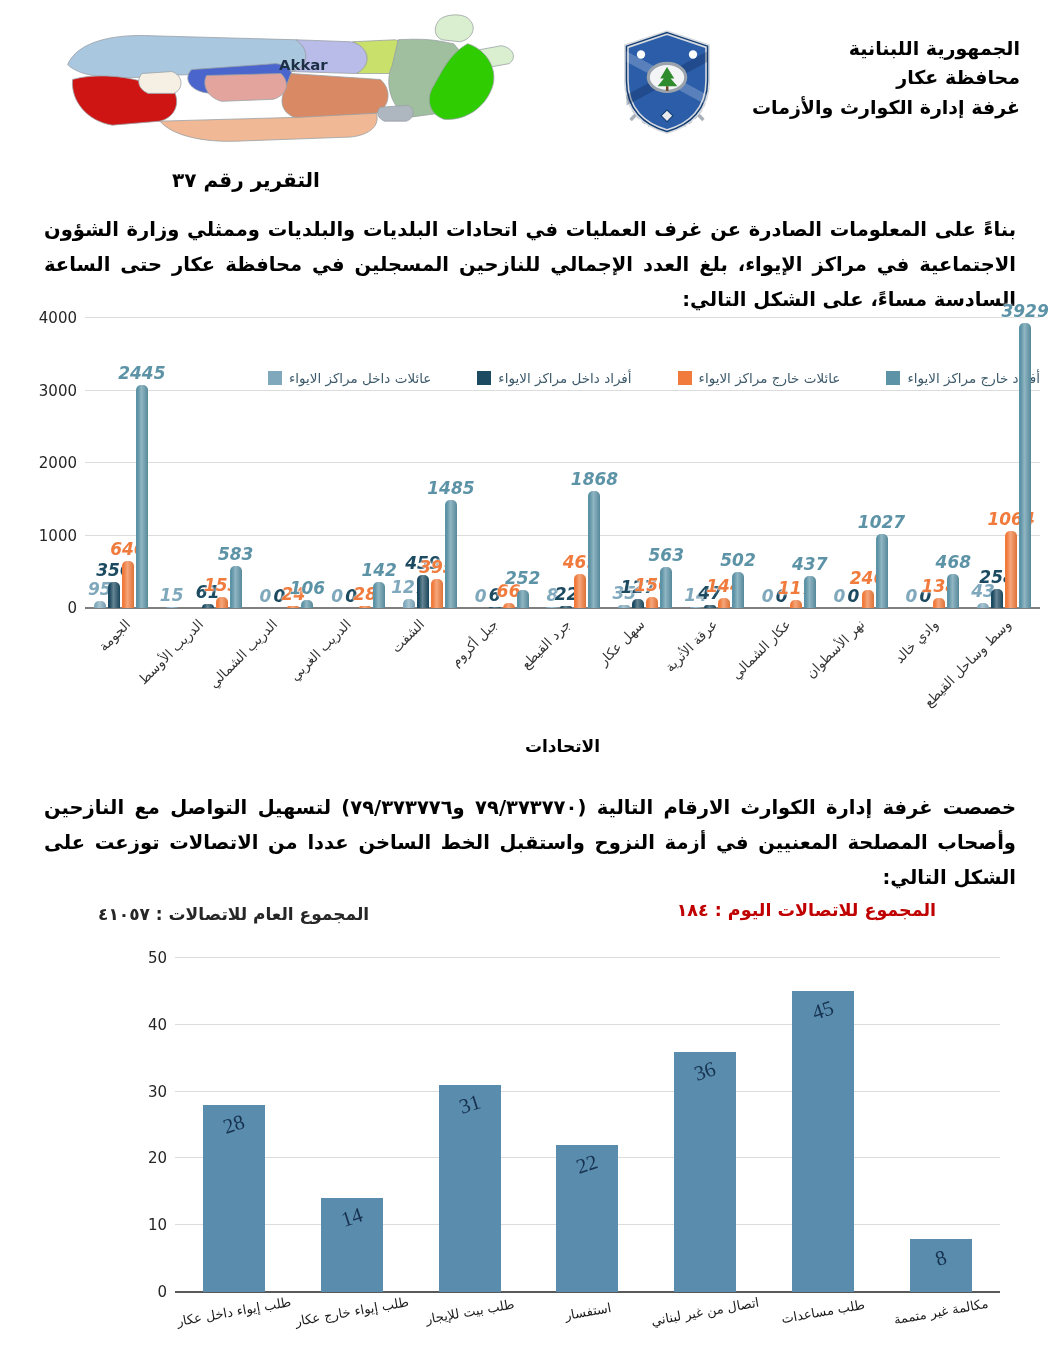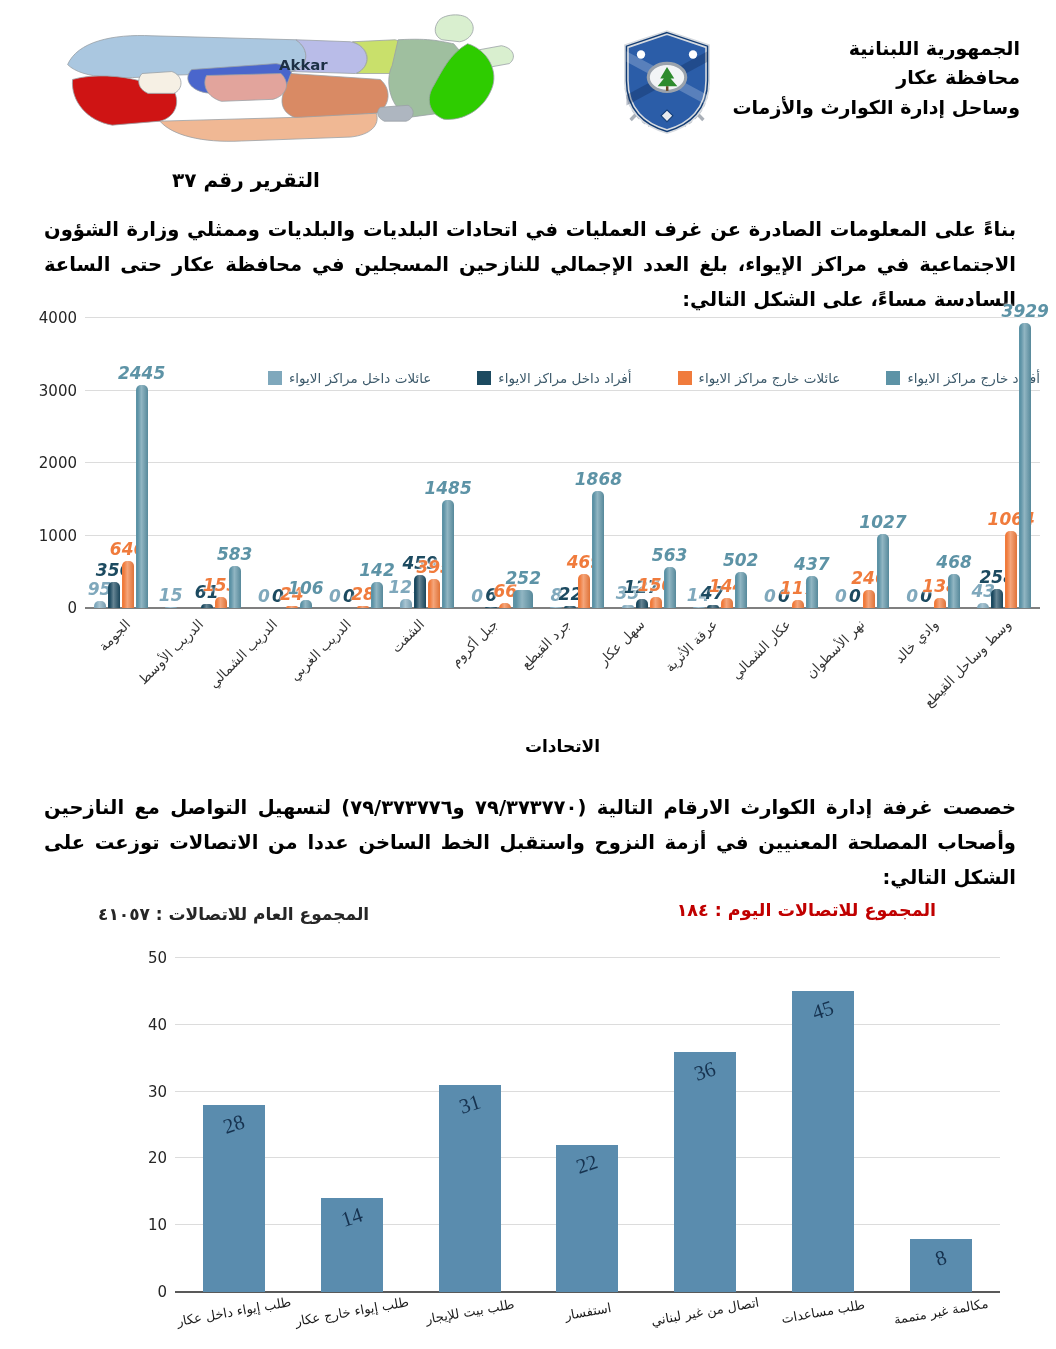--- a/index.html
+++ b/index.html
@@ -116,21 +116,21 @@
       <rect x="49" y="57.5" width="2.4" height="4.5" fill="#6b4a2a"></rect>
       <circle cx="25" cy="27" r="4" fill="#fff"></circle>
       <circle cx="75" cy="27" r="4" fill="#fff"></circle>
       <rect x="46" y="82" width="8" height="8" transform="rotate(45 50 86)" fill="#e8eaee" stroke="#123c74" stroke-width="1"></rect>
     </svg>
   </div>
 
   <div class="org-block">
     <div>الجمهورية اللبنانية</div>
     <div>محافظة عكار</div>
-    <div>وساحل إدارة الكوارث والأزمات</div>
+    <div>غرفة إدارة الكوارث والأزمات</div>
   </div>
 
   <div class="report-number">التقرير رقم  ٣٧</div>
 
   <div class="para para1">بناءً على المعلومات الصادرة عن غرف العمليات في اتحادات البلديات والبلديات وممثلي وزارة الشؤون الاجتماعية في مراكز الإيواء، بلغ العدد الإجمالي للنازحين المسجلين في محافظة عكار حتى الساعة السادسة مساءً، على الشكل التالي:</div>
 
   <div class="chart1">
     <div class="c1-legend">
         <div class="legend-item">
           <span class="legend-swatch" style="background-color: rgb(127, 168, 188);"></span>
@@ -234,21 +234,21 @@
           <div class="cluster">
             <div class="bar" style="height: 0px; background-color: rgb(127, 168, 188);">
               <span class="bar-label" style="color: rgb(127, 168, 188);">0</span>
             </div>
             <div class="bar" style="height: 1.3px; background-color: rgb(28, 74, 96);">
               <span class="bar-label" style="color: rgb(28, 74, 96);">6</span>
             </div>
             <div class="bar" style="height: 4.785px; background-color: rgb(240, 123, 60);">
               <span class="bar-label" style="color: rgb(240, 123, 60);">66</span>
             </div>
-            <div class="bar" style="height: 18.27px; background-color: rgb(93, 147, 166); padding-left: 8px;">
+            <div class="bar" style="height: 18.27px; background-color: rgb(93, 147, 166);">
               <span class="bar-label" style="color: rgb(93, 147, 166);">252</span>
             </div>
           </div>
           <div class="cluster">
             <div class="bar" style="height: 1.3px; background-color: rgb(127, 168, 188);">
               <span class="bar-label" style="color: rgb(127, 168, 188);">8</span>
             </div>
             <div class="bar" style="height: 1.595px; background-color: rgb(28, 74, 96);">
               <span class="bar-label" style="color: rgb(28, 74, 96);">22</span>
             </div>

